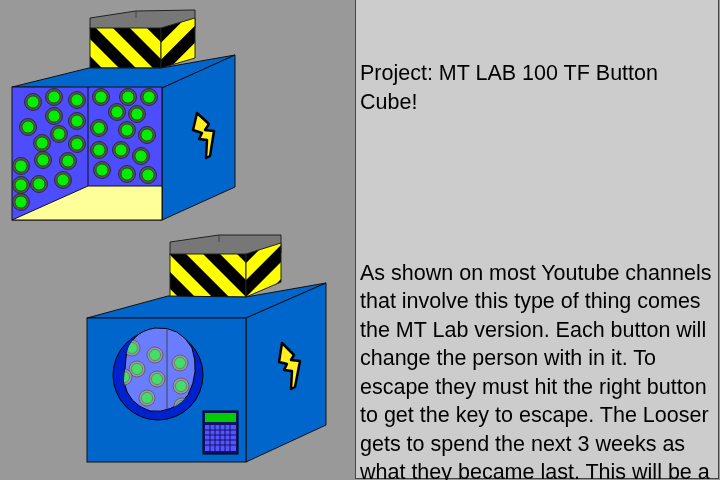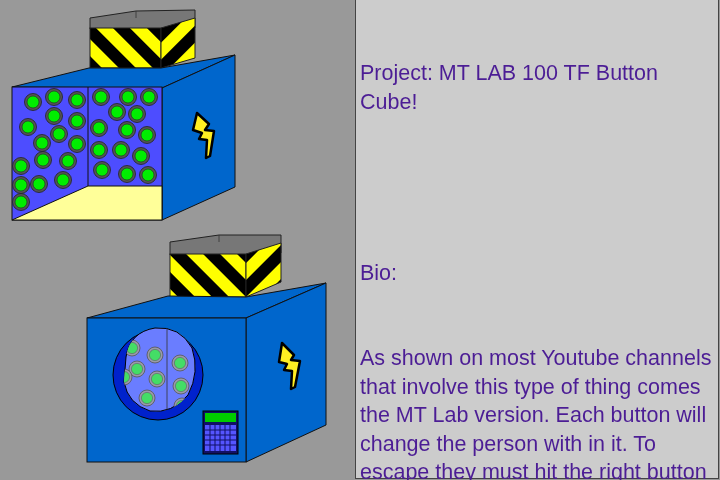--- a/index.html
+++ b/index.html
@@ -15,21 +15,21 @@
     }
     .art svg { position: absolute; left: 0; top: 0; }
     .text-panel {
       position: absolute; left: 355px; top: 0; width: 364px; height: 479px;
       background: #cccccc;
       border-left: 1px solid #444;
       border-right: 1px solid #444;
       border-bottom: 1px solid #444;
       box-sizing: border-box;
       padding: 2px 4px 0 4px;
-      color: #4c1d95;
+      color: #000000;
       font-size: 21.5px;
       line-height: 28.5px;
       white-space: pre-wrap;
     }
     .text-panel p { margin: 0; }
     .gap { height: 28.5px; }
   </style>
 </head>
 <body>
 
@@ -163,15 +163,14 @@
       <g>
         <polygon points="282,343 294,355 291,360 300,361 295,387 291,389 292,371 284,370 287,364 279,362" fill="#ffee22" stroke="#000" stroke-width="2.5" stroke-linejoin="round"></polygon>
       </g>
     </g>
   </svg>
 </div>
 
 <div class="text-panel">
   <p>Project: MT LAB 100 TF Button Cube!</p>
   <div class="gap"></div>
-  <p>Bio:</p>
   <p>As shown on most Youtube channels that involve this type of thing comes the MT Lab version. Each button will change the person with in it. To escape they must hit the right button to get the key to escape. The Looser gets to spend the next 3 weeks as what they became last. This will be a fun thing to play with people at parties or other events.</p>
 </div>
 
 </body></html>

